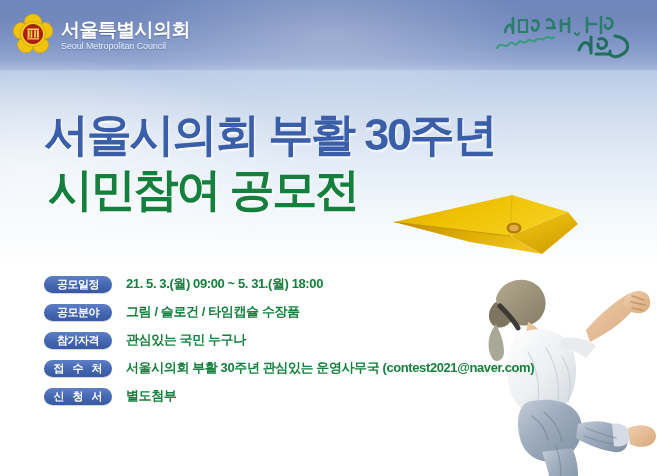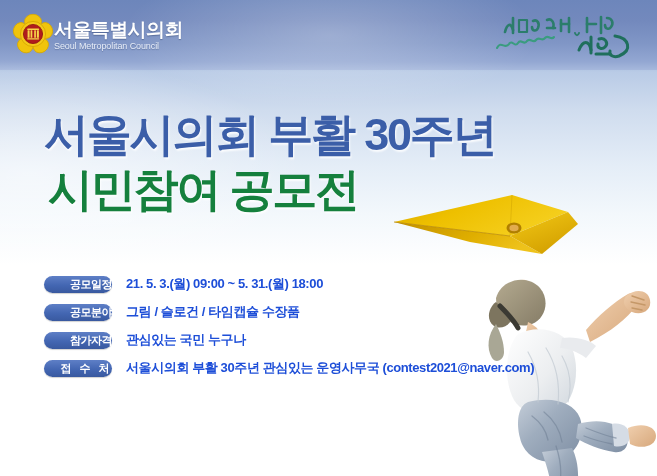--- a/index.html
+++ b/index.html
@@ -63,20 +63,21 @@
     background: radial-gradient(ellipse at 10% 50%, rgba(255,255,255,0.55) 0%, rgba(255,255,255,0) 72%);
     pointer-events: none;
   }
 
   
   .council-logo {
     position: absolute;
     left: 12px; top: 13px;
     display: flex;
     align-items: center;
+    gap: 7px;
   }
   .emblem {
     position: relative;
     width: 42px; height: 42px;
     flex: 0 0 auto;
   }
   .emblem svg { display: block; }
   .council-text {
     display: flex;
     flex-direction: column;
@@ -139,35 +140,35 @@
   .info-row {
     display: flex;
     align-items: center;
     height: 28px;
   }
   .info-pill {
     flex: 0 0 auto;
     width: 68px;
     height: 17px;
     line-height: 17px;
-    text-align: right;
+    text-align: center;
     border-radius: 9px;
     background: linear-gradient(to bottom, #5e7fc6 0%, #4366b2 55%, #39599f 100%);
     color: #ffffff;
     font-size: 11px;
     font-weight: bold;
     letter-spacing: -0.5px;
     box-shadow: 0 1px 1px rgba(0,0,0,0.18);
   }
   .info-pill.spaced { letter-spacing: 2.5px; text-indent: 2.5px; }
   .info-value {
     margin-left: 14px;
     font-size: 13px;
     font-weight: bold;
-    color: #1d4ed8;
+    color: #15803d;
     letter-spacing: -0.4px;
     white-space: nowrap;
   }
 
   
   .airplane {
     position: absolute;
     left: 392px; top: 192px;
     width: 200px; height: 78px;
     pointer-events: none;
@@ -378,15 +379,19 @@
       <div class="info-value">그림 / 슬로건 / 타임캡슐 수장품</div>
     </div>
     <div class="info-row">
       <div class="info-pill">참가자격</div>
       <div class="info-value">관심있는 국민 누구나</div>
     </div>
     <div class="info-row">
       <div class="info-pill spaced">접 수 처</div>
       <div class="info-value">서울시의회 부활 30주년 관심있는 운영사무국 (contest2021@naver.com)</div>
     </div>
+    <div class="info-row">
+      <div class="info-pill spaced">신 청 서</div>
+      <div class="info-value">별도첨부</div>
+    </div>
   </div>
 
 </div>
 
 </body></html>

